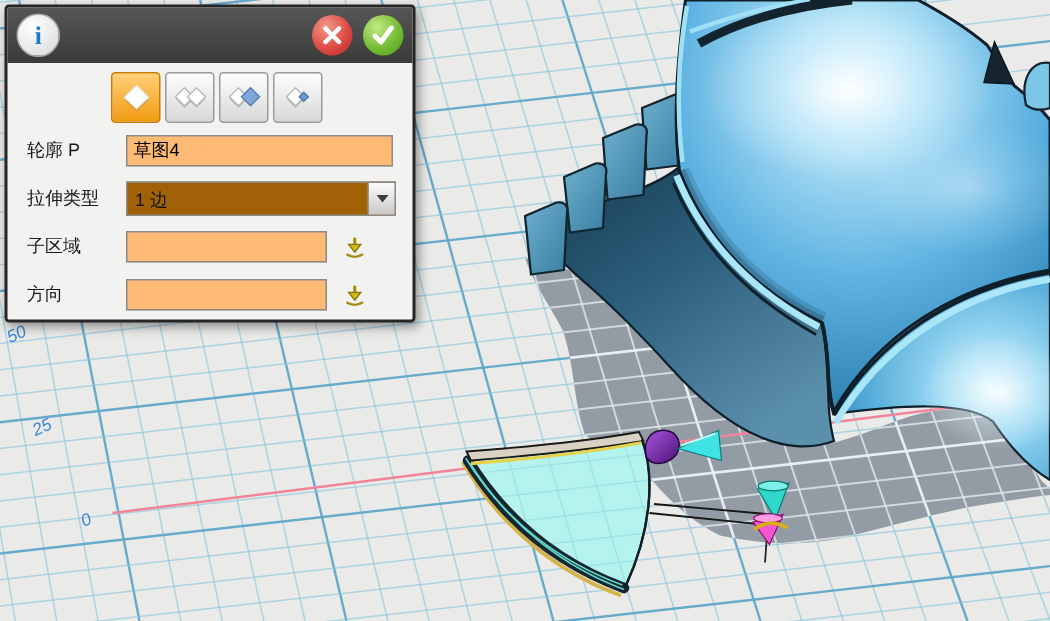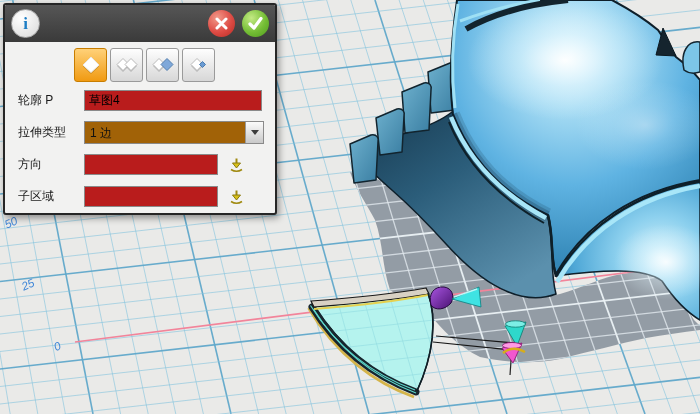--- a/index.html
+++ b/index.html
@@ -23,21 +23,21 @@
   .circle-btn.red{background:radial-gradient(circle at 35% 30%,#f29a8a,#dd4b44 55%,#b62b24);}
   .circle-btn.green{background:radial-gradient(circle at 35% 30%,#c4ea84,#74bd35 55%,#4f9a1d);}
   .dlg-body{padding:4px 0 6px 0;}
   .icon-row{display:flex;gap:3px;margin:2px 0 8px 69px;}
   .tool-btn{width:31px;height:32px;border:1px solid #9a9a9a;border-radius:3px;
             background:linear-gradient(#fefefe,#d7d7d7);display:flex;align-items:center;justify-content:center;}
   .tool-btn.selected{background:linear-gradient(#ffd178,#f09a12);border-color:#c87d00;}
   .form-row{display:flex;align-items:center;margin:0 0 11px 13px;height:21px;}
   .form-row:last-child{margin-bottom:0;}
   .lbl{width:66px;font-size:12px;color:#1a1a1a;}
-  input.txt{width:168px;height:19px;border:1px solid #8a8a8a;font-size:12px;padding:0 4px;background:#b91c1c;
+  input.txt{width:168px;height:19px;border:1px solid #8a8a8a;font-size:12px;padding:0 4px;background:#fdba74;
             font-family:"Liberation Sans",sans-serif;box-sizing:content-box;}
   input.txt.short{width:124px;}
   .combo{width:178px;height:21px;border:1px solid #8a8a8a;background:#a16207;display:flex;align-items:stretch;}
   .combo .val{flex:1;font-size:12px;padding:3px 0 0 5px;color:#111;}
   .combo .arrow-btn{width:17px;background:linear-gradient(#fbfbfb,#c9c9c9);border-left:1px solid #999;
                     display:flex;align-items:center;justify-content:center;}
   .caret{width:0;height:0;border-left:4px solid transparent;border-right:4px solid transparent;border-top:5px solid #3c3c3c;}
   .picker{margin-left:10px;display:flex;align-items:center;}
 </style>
 </head>
@@ -405,36 +405,36 @@
       <span class="lbl">拉伸类型</span>
       <div class="combo">
         <span class="val">1 边</span>
         <span class="arrow-btn">
             <span class="caret"></span>
           </span>
       </div>
     </div>
 
     <div class="form-row">
+      <span class="lbl">子区域</span>
+      <input class="txt short" type="text" value="" style="">
+      <span class="picker">
+        <svg width="17" height="16" viewBox="0 0 17 16">
+          <path d="M8.5 1.5 v6" stroke="#a08a10" stroke-width="2" fill="none"></path>
+          <path d="M4.5 6 L8.5 11 L12.5 6 Z" fill="#d8c018" stroke="#8a7a10" stroke-width="1"></path>
+          <path d="M3 12.5 q5.5 3.5 11 0" stroke="#a08a10" stroke-width="1.6" fill="none"></path>
+        </svg>
+      </span>
+    </div>
+
+    <div class="form-row">
       <span class="lbl">方向</span>
       <input class="txt short" type="text" value="" style="">
       <span class="picker">
         <svg width="17" height="16" viewBox="0 0 17 16">
           <path d="M8.5 1.5 v6" stroke="#a08a10" stroke-width="2" fill="none"></path>
           <path d="M4.5 6 L8.5 11 L12.5 6 Z" fill="#d8c018" stroke="#8a7a10" stroke-width="1"></path>
           <path d="M3 12.5 q5.5 3.5 11 0" stroke="#a08a10" stroke-width="1.6" fill="none"></path>
         </svg>
       </span>
     </div>
-
-    <div class="form-row">
-      <span class="lbl">子区域</span>
-      <input class="txt short" type="text" value="" style="">
-      <span class="picker">
-        <svg width="17" height="16" viewBox="0 0 17 16">
-          <path d="M8.5 1.5 v6" stroke="#a08a10" stroke-width="2" fill="none"></path>
-          <path d="M4.5 6 L8.5 11 L12.5 6 Z" fill="#d8c018" stroke="#8a7a10" stroke-width="1"></path>
-          <path d="M3 12.5 q5.5 3.5 11 0" stroke="#a08a10" stroke-width="1.6" fill="none"></path>
-        </svg>
-      </span>
-    </div>
   </div>
 </div>
 
 </body></html>

